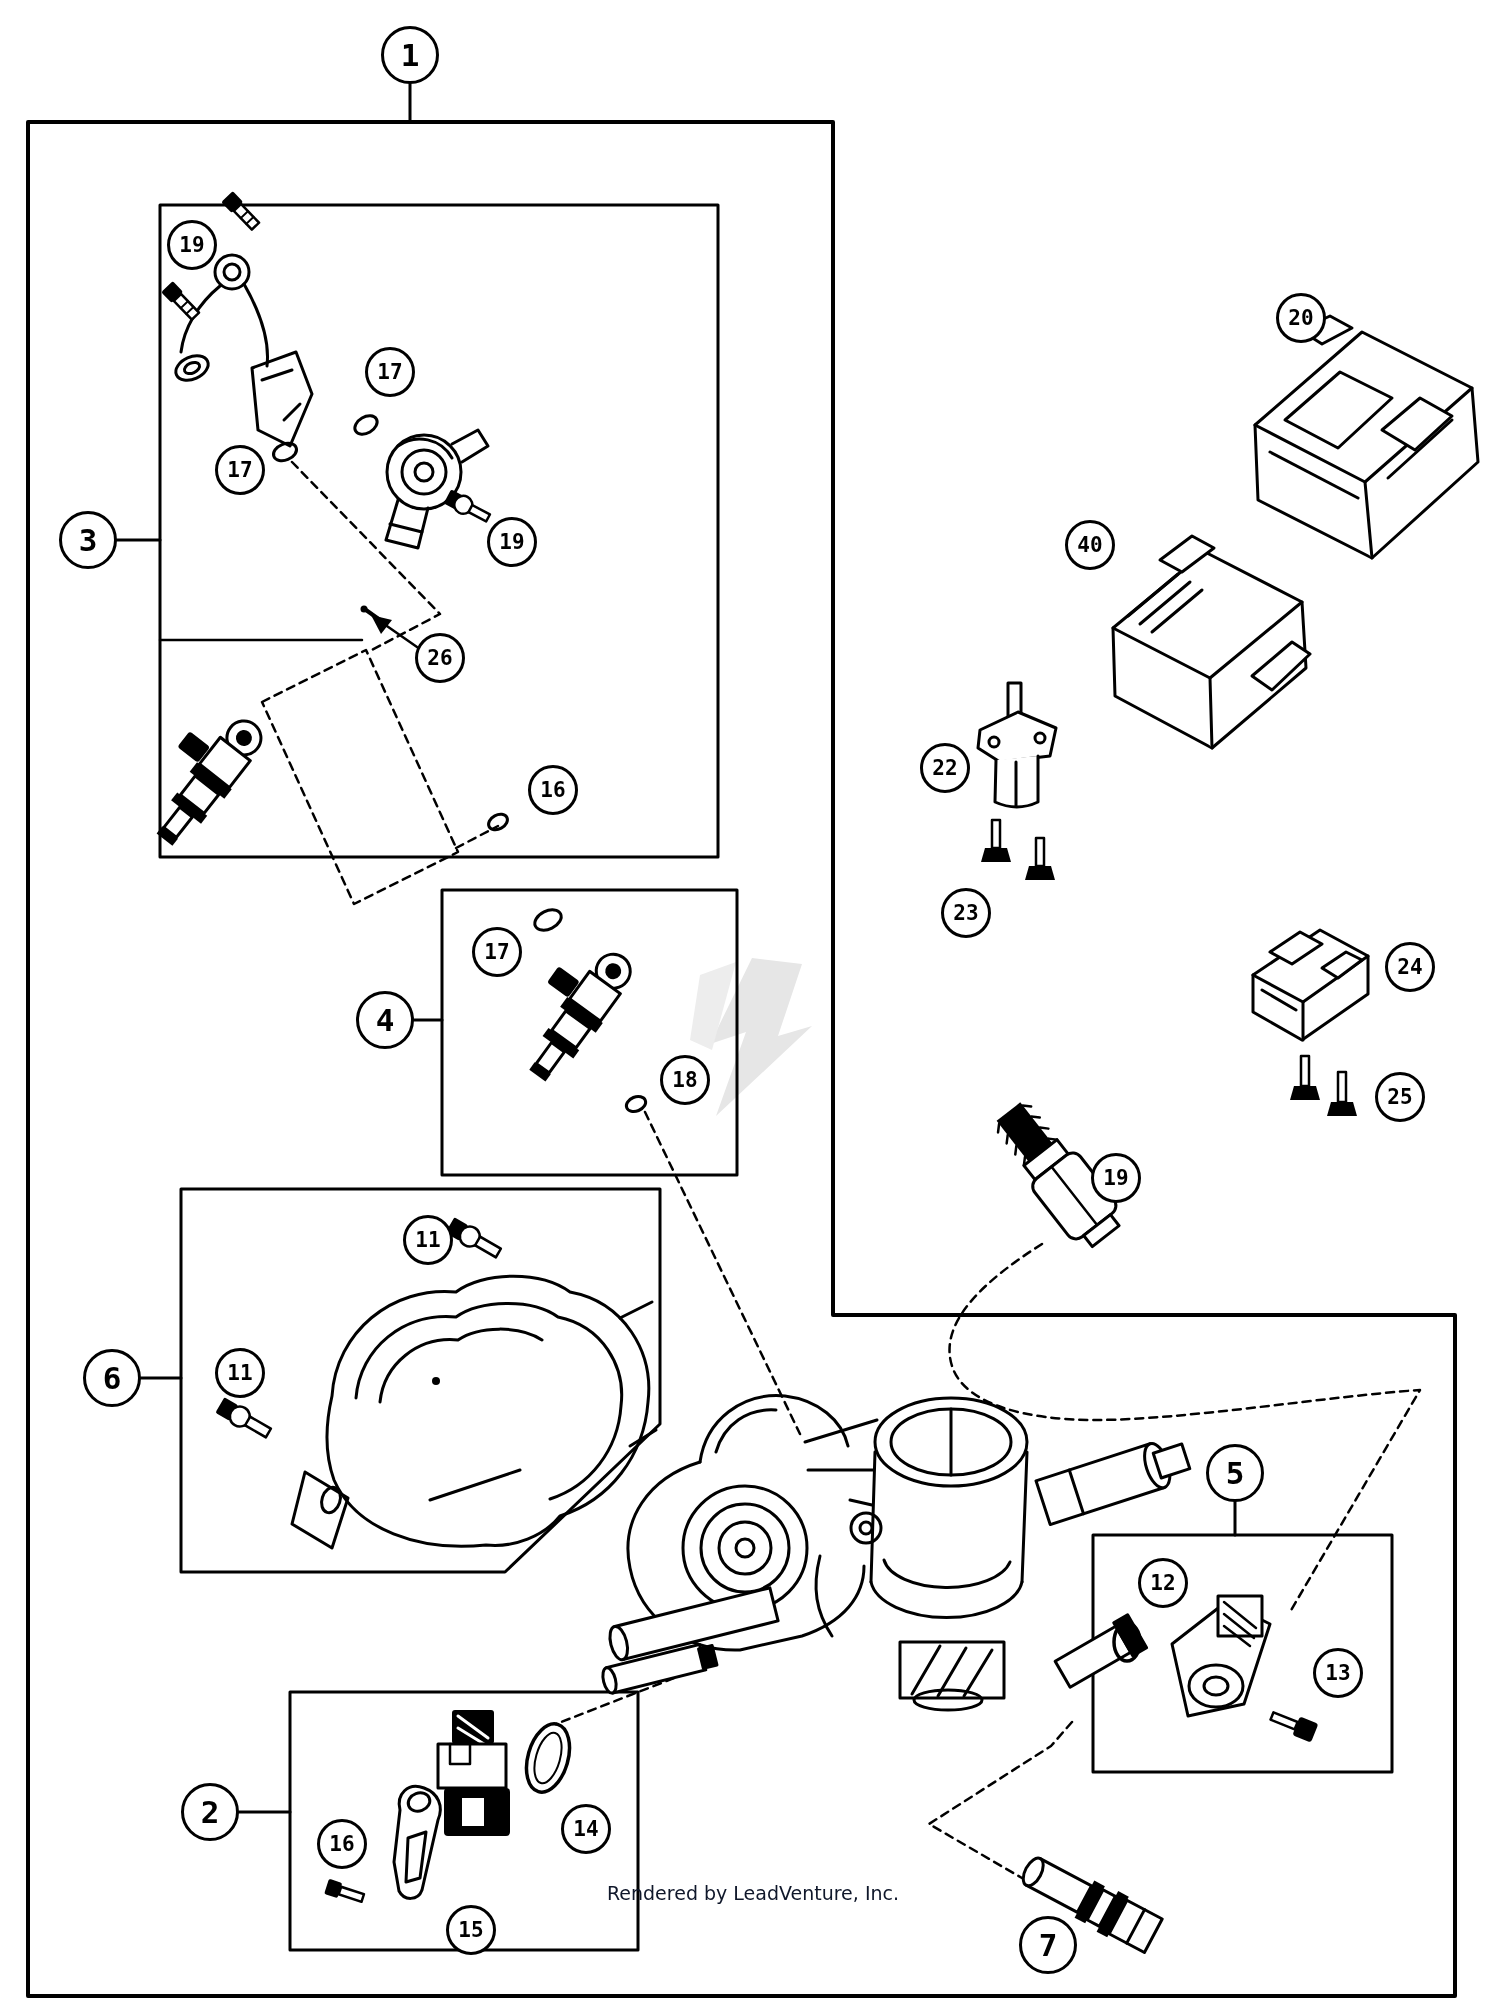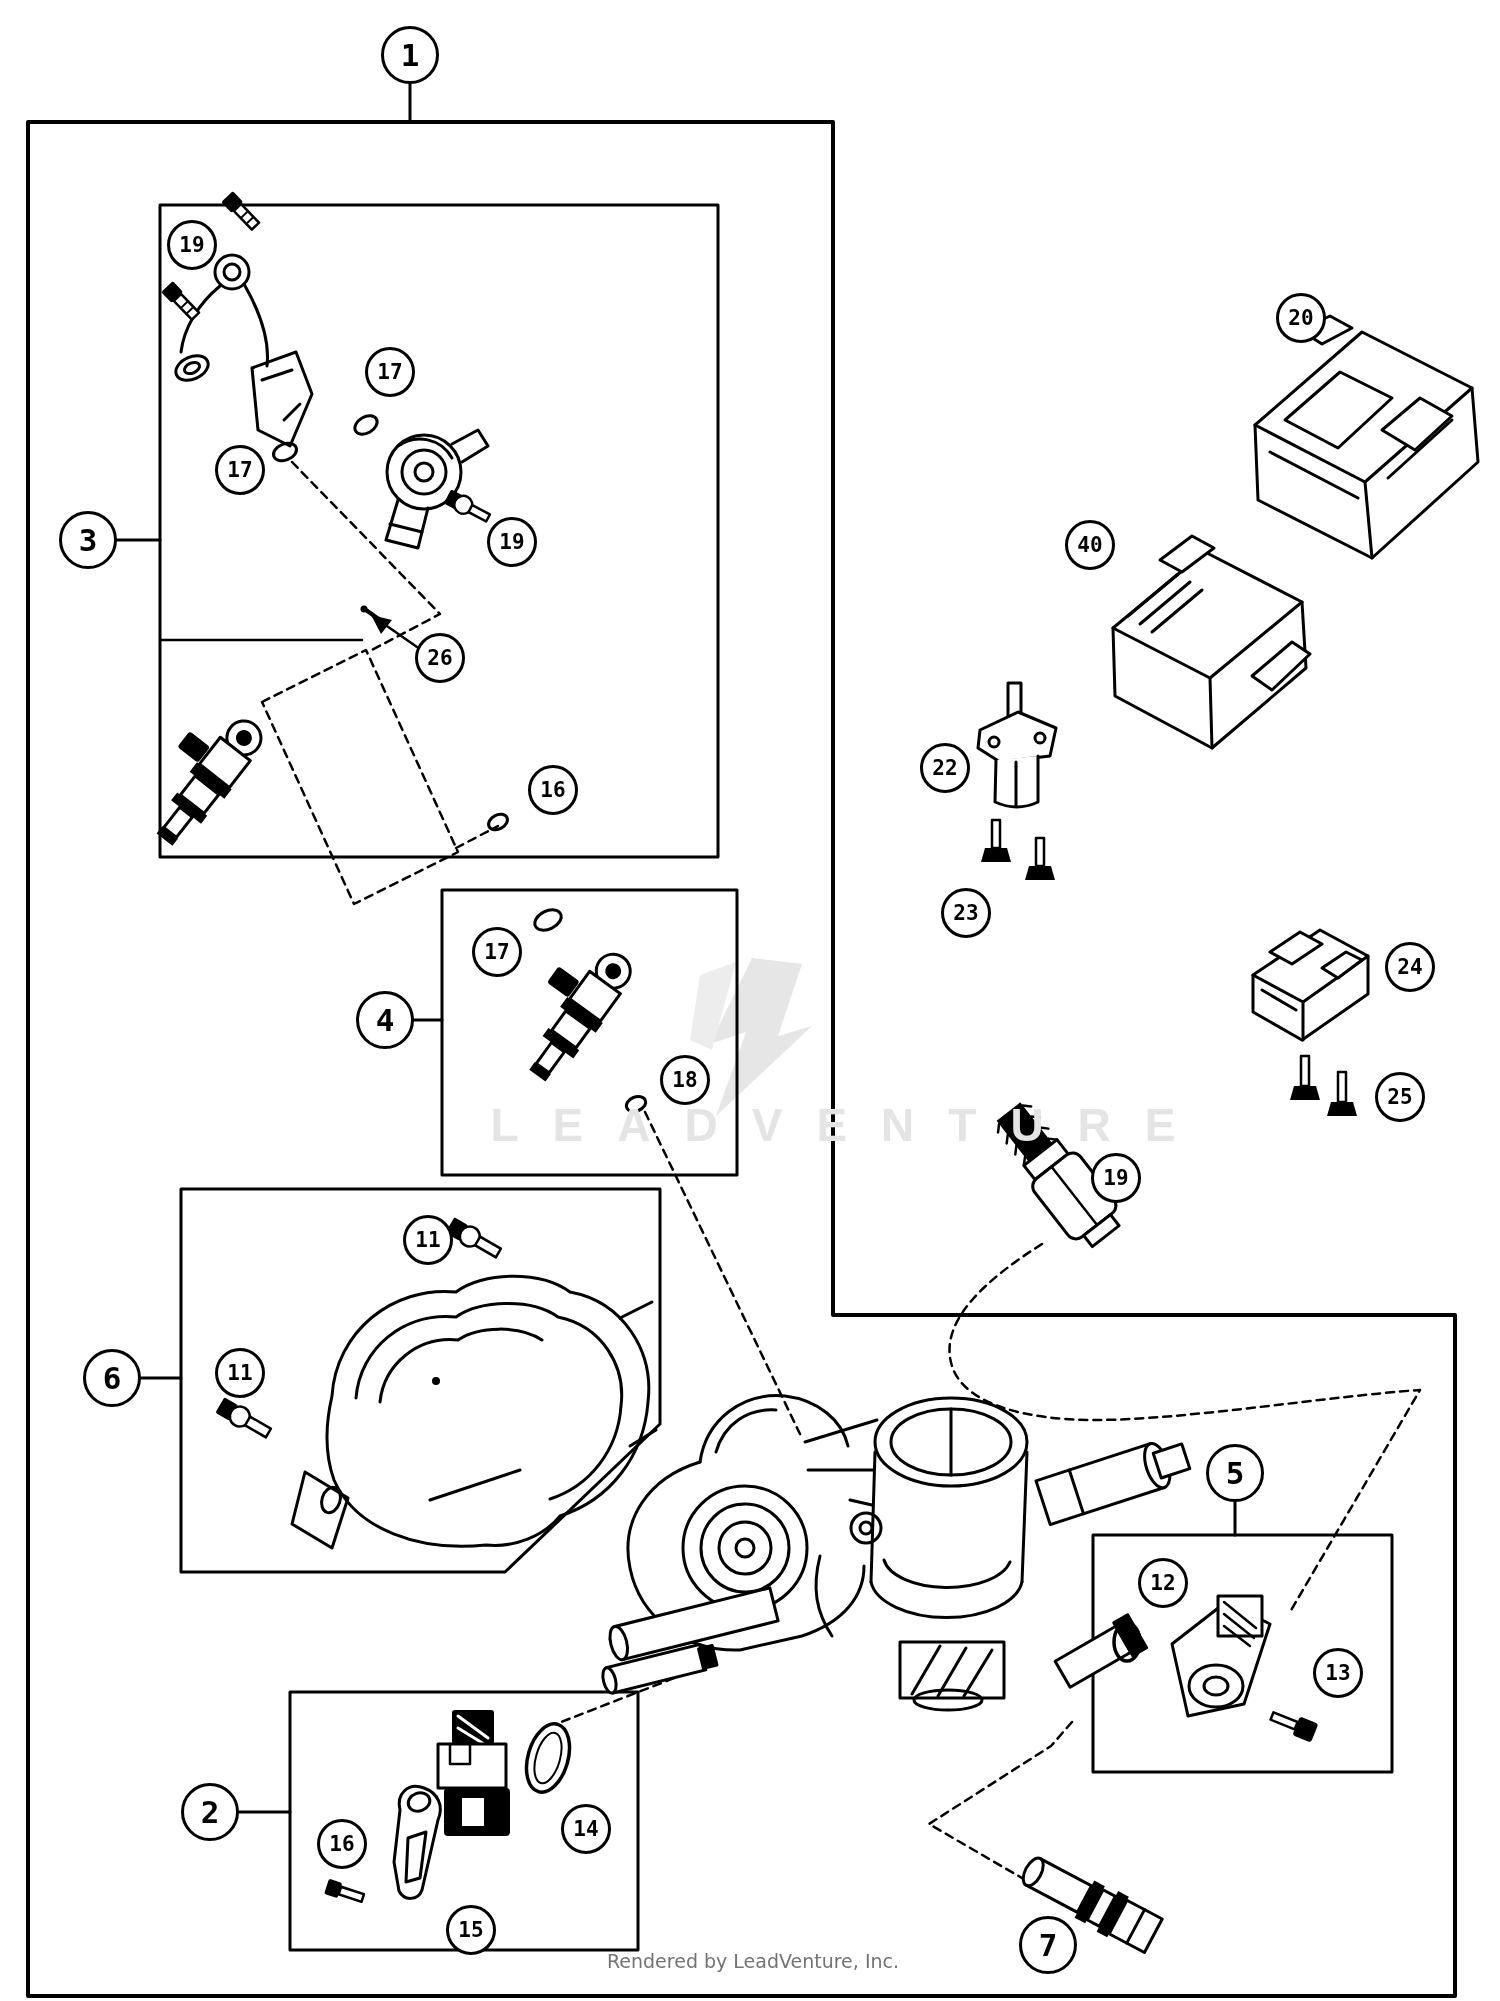--- a/index.html
+++ b/index.html
@@ -4,22 +4,22 @@
 <style>
   html,body{margin:0;padding:0;background:#fff;}
   .stage{position:relative;width:1500px;height:2001px;background:#fff;overflow:hidden;
          font-family:"Liberation Sans",sans-serif;}
   .stage svg{position:absolute;left:0;top:0;}
   .co{position:absolute;box-sizing:border-box;background:#fff;border:3px solid #000;
       border-radius:50%;display:flex;align-items:center;justify-content:center;
       font-family:"DejaVu Sans Mono",monospace;font-weight:bold;color:#000;z-index:5;}
   .co.l{width:58px;height:58px;font-size:31px;}
   .co.s{width:50px;height:50px;font-size:21px;}
-  .footer{position:absolute;left:503px;top:1950px;width:500px;text-align:center;
-          font-size:19px;color:#737373;font-family:"DejaVu Sans",sans-serif;z-index:4;}
+  .footer{position:absolute;left:503px;top:1882px;width:500px;text-align:center;
+          font-size:19px;color:#0f172a;font-family:"DejaVu Sans",sans-serif;z-index:4;}
   .wmtext{position:absolute;left:480px;top:1098px;width:740px;text-align:center;
           font-size:46px;font-weight:bold;letter-spacing:34px;color:#e4e4e4;
           font-family:"Liberation Sans",sans-serif;z-index:1;}
 </style>
 </head>
 <body>
 
 <div class="stage">
 
 <svg width="1500" height="2001" viewBox="0 0 1500 2001">
@@ -329,21 +329,20 @@
         <rect x="1080" y="1892" width="12" height="42" fill="#000"></rect>
         <rect x="1092" y="1896" width="14" height="34" fill="#fff" stroke="#000" stroke-width="3"></rect>
         <rect x="1106" y="1890" width="12" height="46" fill="#000"></rect>
         <rect x="1118" y="1894" width="40" height="38" fill="#fff" stroke="#000" stroke-width="3"></rect>
         <line x1="1138" y1="1894" x2="1138" y2="1932" stroke="#000" stroke-width="3"></line>
       </g>
     </g>
   </g>
 </svg>
 
-<div class="wmtext">LEADVENTURE</div>
 
 <div class="co l" style="left:381px;top:26px">1</div>
 <div class="co l" style="left:181px;top:1783px">2</div>
 <div class="co l" style="left:59px;top:511px">3</div>
 <div class="co l" style="left:356px;top:991px">4</div>
 <div class="co l" style="left:1206px;top:1444px">5</div>
 <div class="co l" style="left:83px;top:1349px">6</div>
 <div class="co l" style="left:1019px;top:1916px">7</div>
 <div class="co s" style="left:403px;top:1215px">11</div>
 <div class="co s" style="left:215px;top:1348px">11</div>

